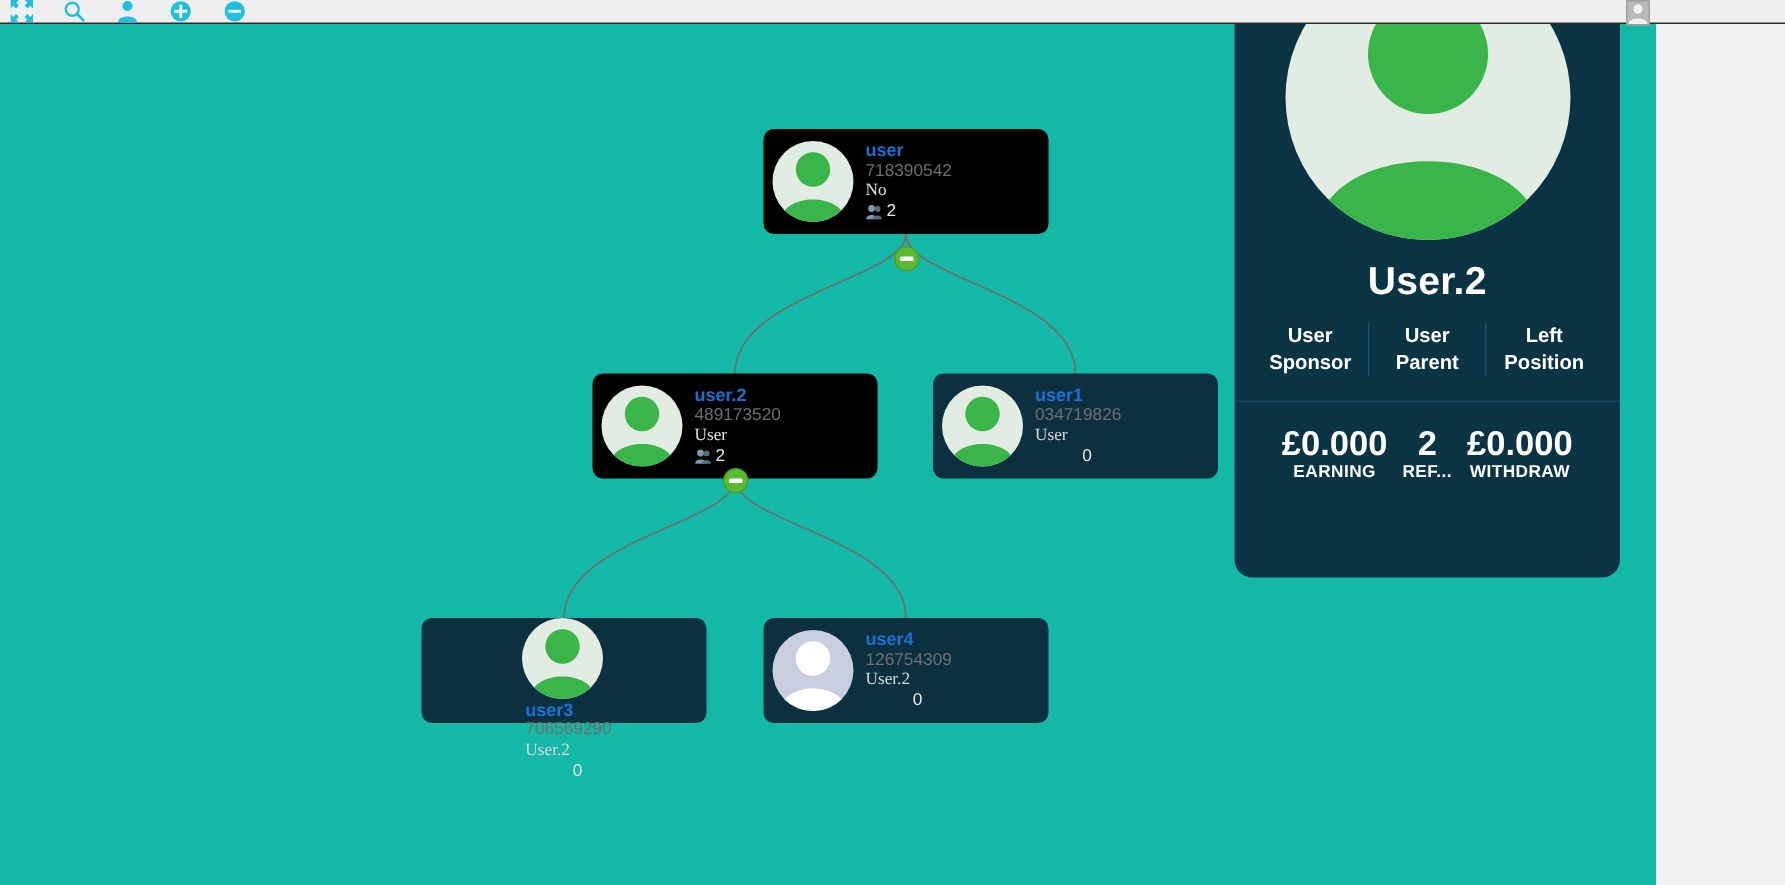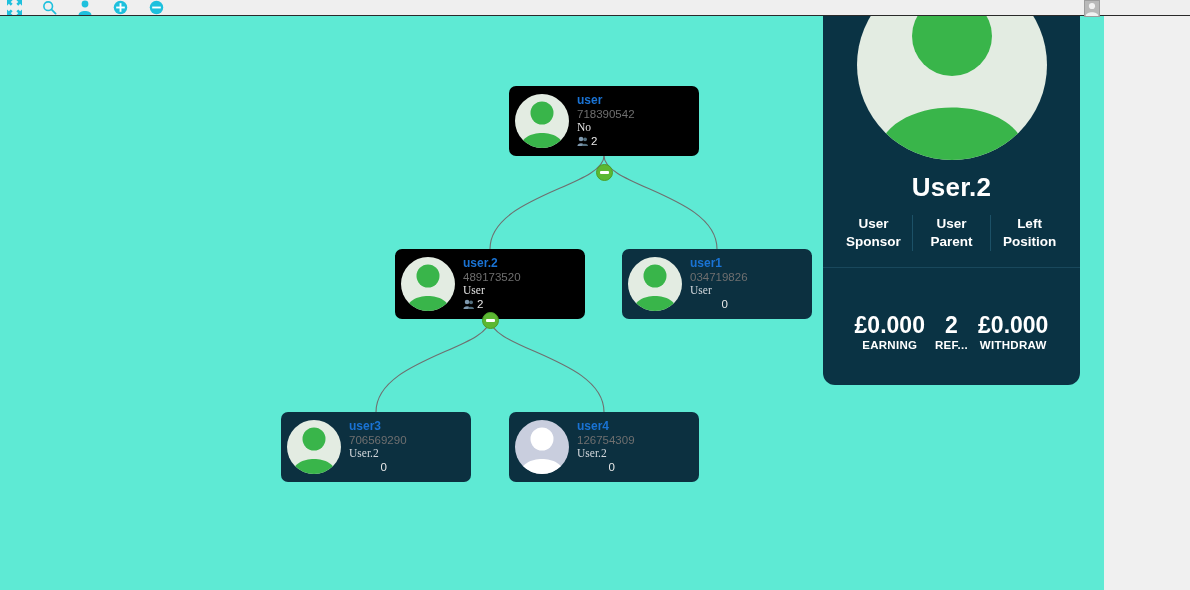--- a/index.html
+++ b/index.html
@@ -5,21 +5,21 @@
   html, body {
     margin: 0; padding: 0;
     width: 1190px; height: 590px;
     overflow: hidden;
     background: #f0f0f0;
     font-family: "Liberation Sans", sans-serif;
   }
   #app {
     position: relative;
     width: 1104px; height: 590px;
-    background: #5eead4;
+    background: #14b8a6;
   }
 
   
   .toolbar {
     position: absolute;
     left: 0; top: 0;
     width: 1190px; height: 16px;
     background: #efefef;
     border-bottom: 1px solid #2a2a2a;
     box-sizing: border-box;
@@ -198,21 +198,21 @@
     height: 1px;
     background: #19485c;
     width: 100%;
   }
 
   .dp-stats {
     display: flex;
     justify-content: center;
     align-items: flex-end;
     gap: 10px;
-    margin-top: 46px;
+    margin-top: 16px;
     padding: 0 14px;
     box-sizing: border-box;
   }
   .dp-stat { text-align: center; color: #ffffff; }
   .dp-stat .v {
     font-size: 23px;
     font-weight: bold;
     line-height: 1;
     display: block;
   }
@@ -355,21 +355,21 @@
       <div class="node-info">
         <span class="n-name">user1</span>
         <span class="n-id">034719826</span>
         <span class="n-parent">User</span>
         <span class="n-count centered">
           <span>0</span>
         </span>
       </div>
     </div>
 
-    <div class="node teal" style="left:281px; top:396px;">
+    <div class="node teal" style="left:281px; top:396px;flex-direction:column;">
       <div class="node-avatar">
         <svg width="54" height="54" viewBox="0 0 54 54">
           <circle cx="27" cy="19" r="11.5" fill="#39b54a"></circle>
           <path d="M5.5 54 C5.5 34 48.5 34 48.5 54 Z" fill="#39b54a"></path>
         </svg>
       </div>
       <div class="node-info">
         <span class="n-name">user3</span>
         <span class="n-id">706569290</span>
         <span class="n-parent">User.2</span>

